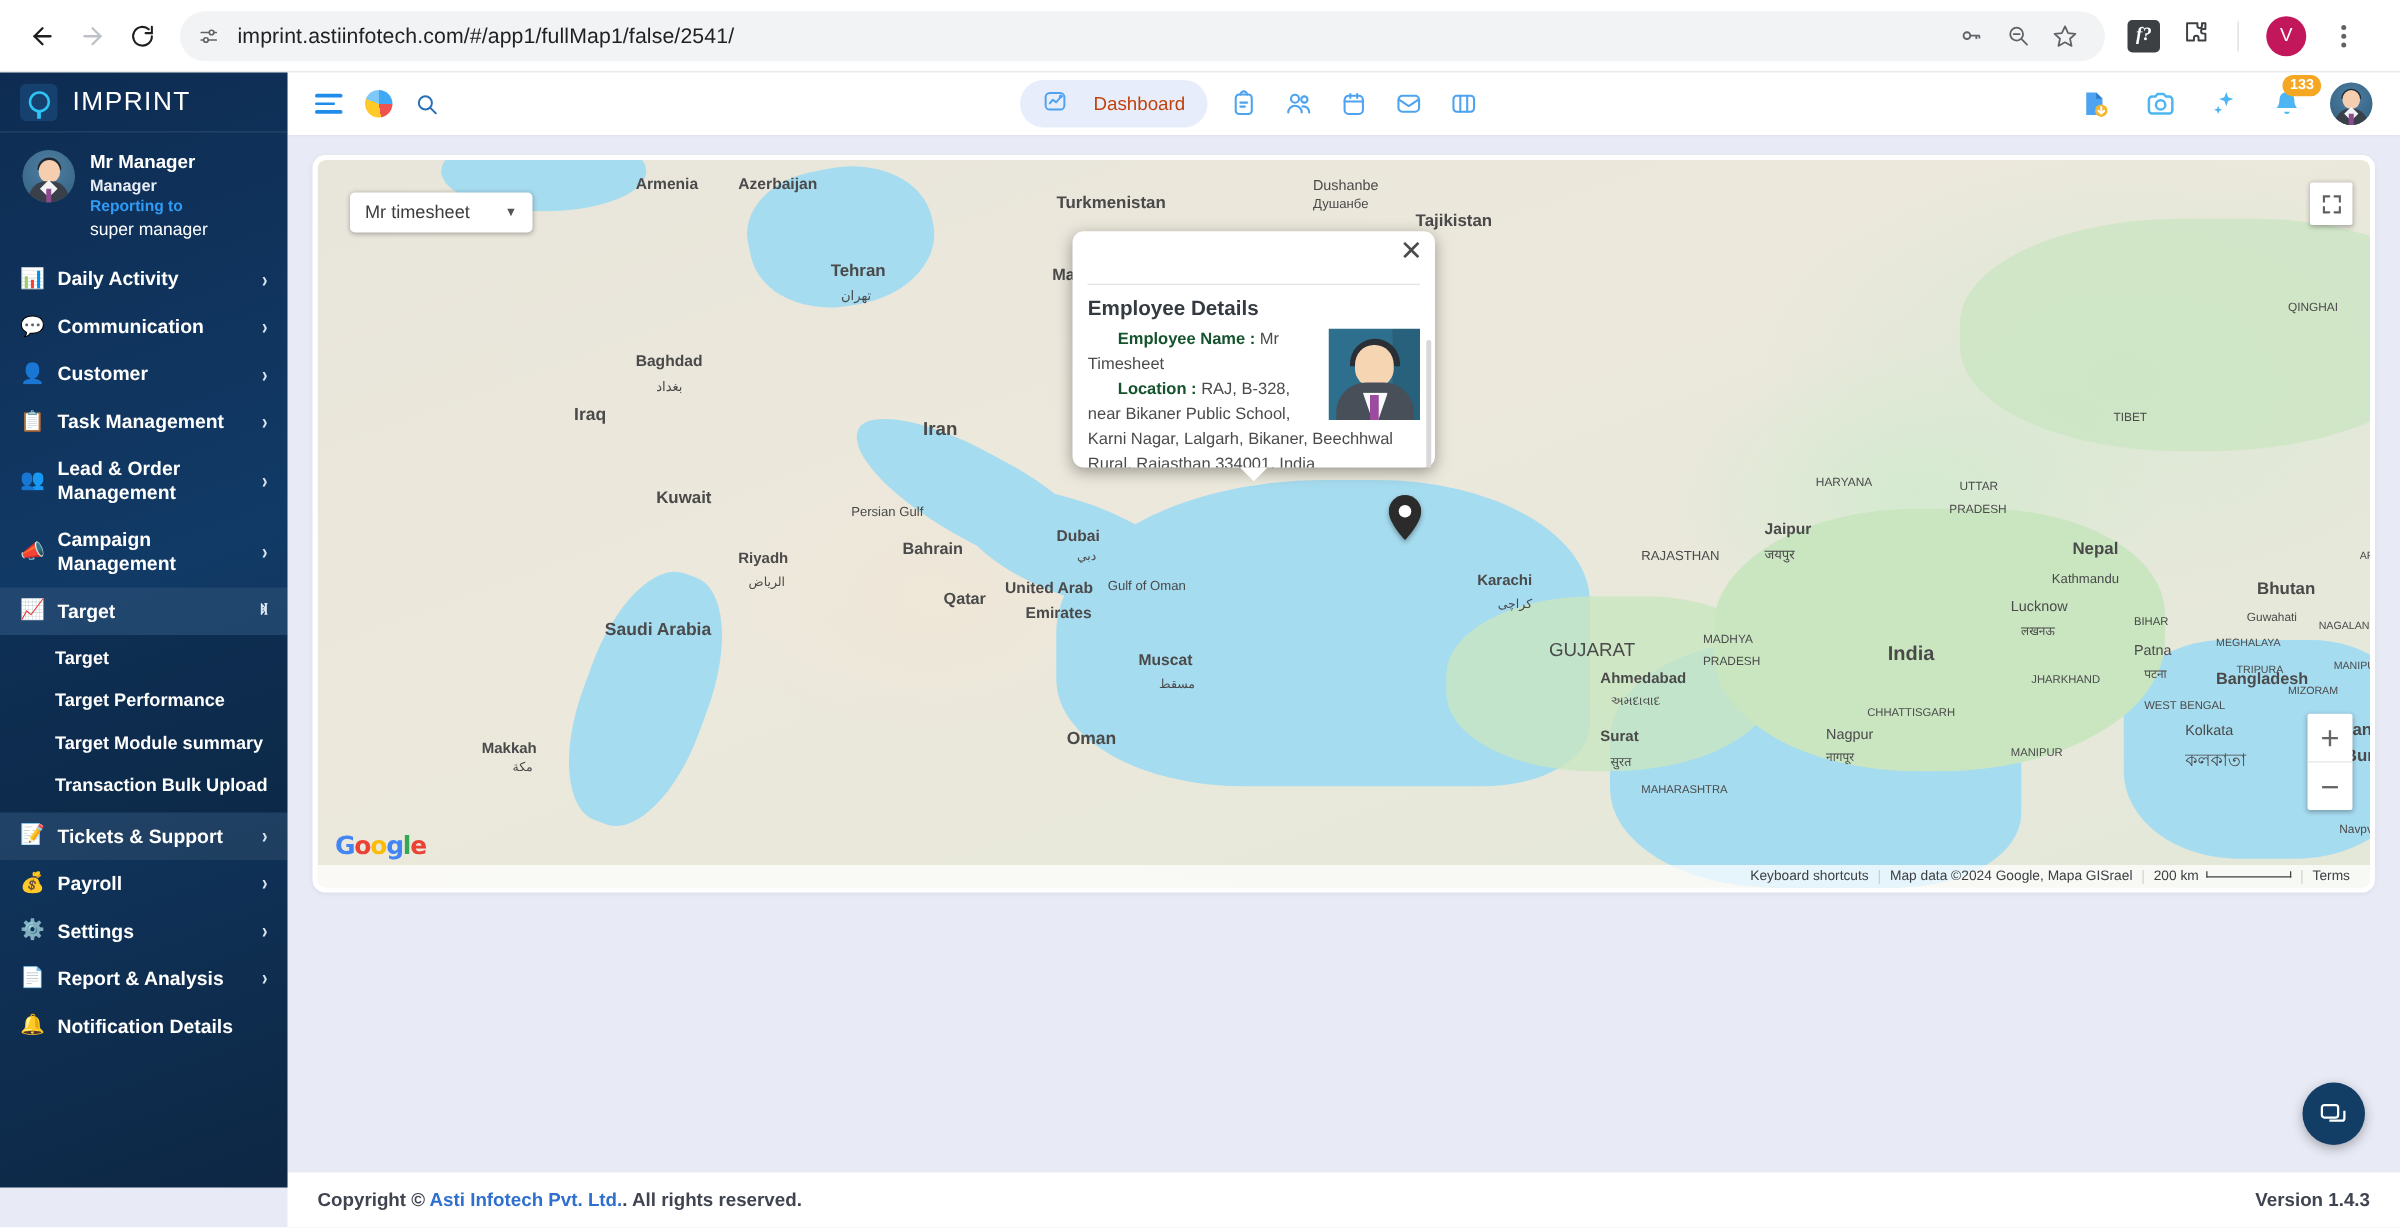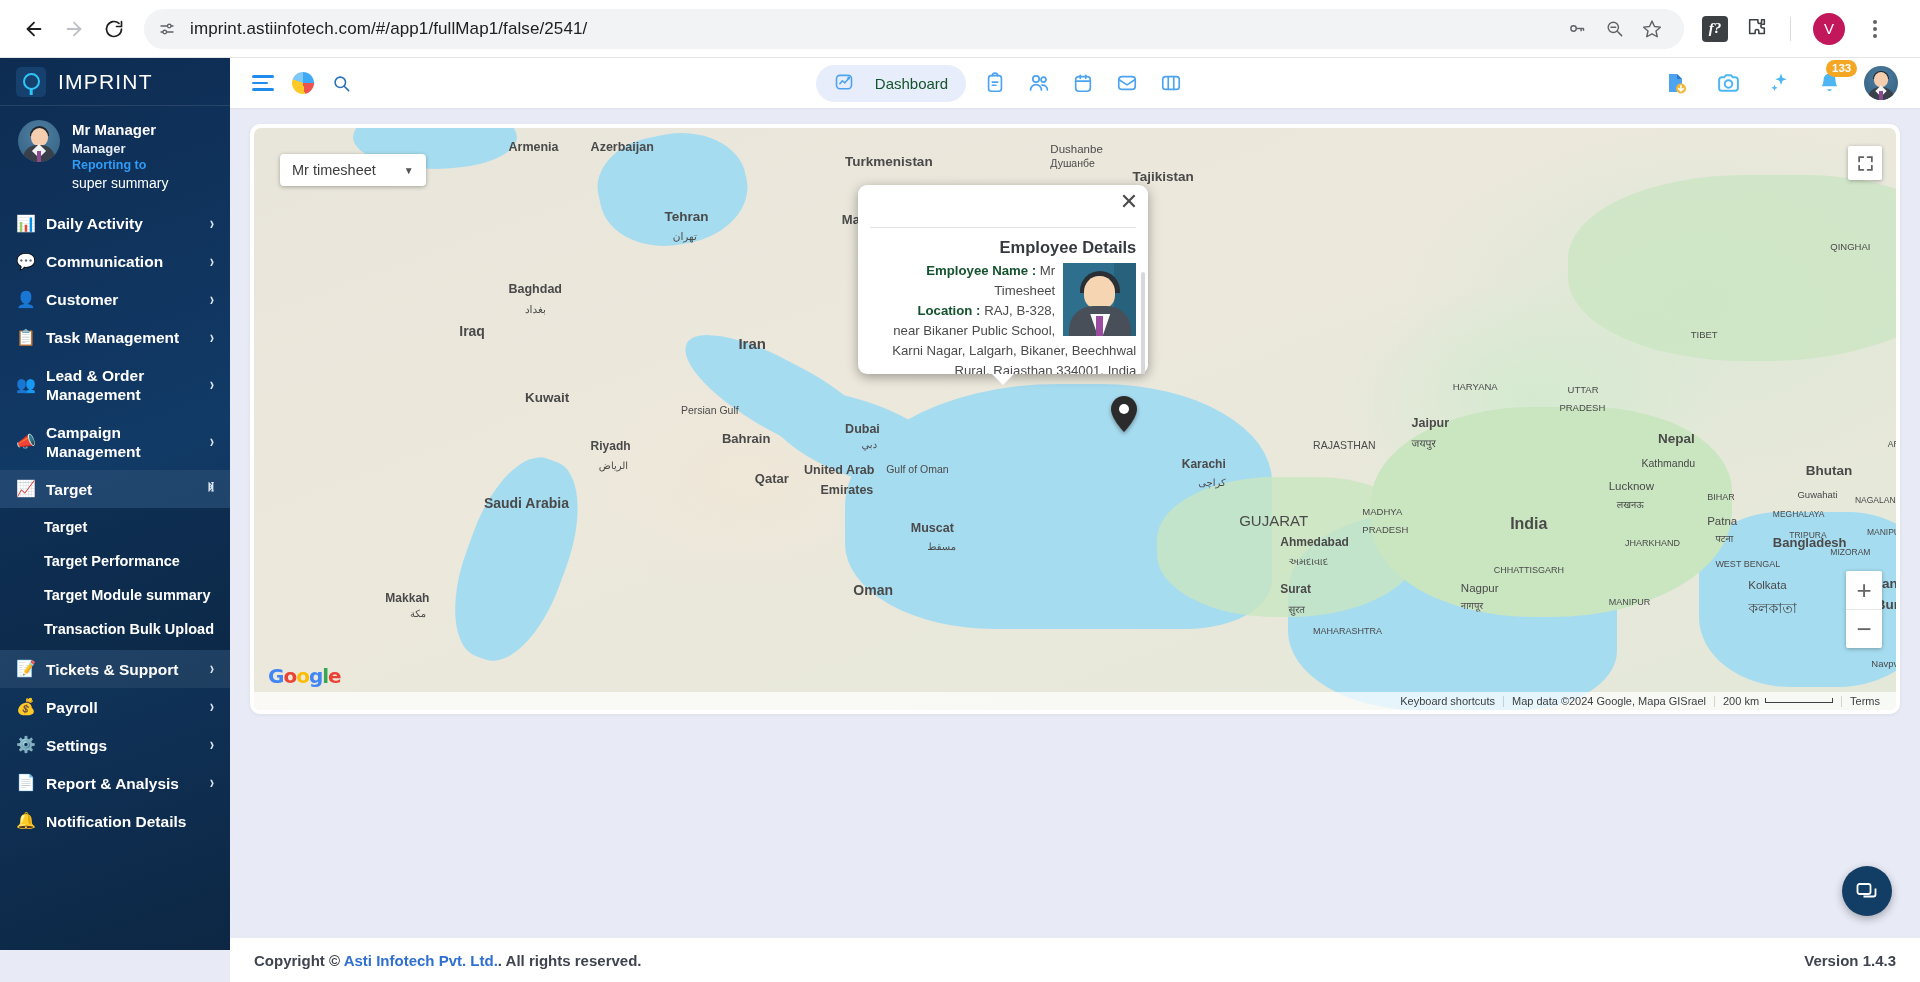--- a/index.html
+++ b/index.html
@@ -124,21 +124,21 @@
   .hamb i:nth-child(2){width:16px;}
   .hamb i:nth-child(3){width:22px;}
   .pie-ic { width:22px;height:22px;border-radius:50%;
     background: conic-gradient(#3fa9f5 0deg 90deg, #ef5350 90deg 170deg, #ffca28 170deg 290deg, #7ec8f7 290deg 360deg);}
   .search-ic { color:#2a6fb8; display:flex; }
 
   .topnav-center { flex:1; display:flex; align-items:center; justify-content:center; gap:14px;}
   .dash-pill {
     display:flex; align-items:center; gap:21px;
     background:#e8edfb; border-radius:20px; padding: 7px 18px;
-    font-size:15px; color:#14532d; font-weight:500; cursor:pointer;
+    font-size:15px; color:#c2410c; font-weight:500; cursor:pointer;
   }
   .nav-ic { width:30px;height:30px;display:flex;align-items:center;justify-content:center;color:#4da3f0;cursor:pointer;}
 
   .topnav-right { display:flex; align-items:center; gap:22px; padding-left:10px;}
   .bell-wrap{position:relative; display:flex;}
   .badge {
     position:absolute; top:-11px; left:9px;
     background:#f5a623; color:#fff; font-size:11.5px; font-weight:700;
     border-radius:9px; padding:1px 6px; line-height:1.35;
   }
@@ -149,21 +149,21 @@
   .avatar-sm .head{position:absolute;width:14px;height:15px;background:#f4ceae;border-radius:50% 50% 45% 45%;left:10px;top:6px;}
   .avatar-sm .hair{position:absolute;width:16px;height:8px;background:#20262e;border-radius:8px 8px 0 0;left:9px;top:5px;}
   .avatar-sm .body{position:absolute;width:26px;height:13px;background:#39404a;border-radius:12px 12px 0 0;left:4px;bottom:0;}
   .avatar-sm .tie{position:absolute;width:3.4px;height:9px;background:#8d4a8e;left:15.3px;bottom:0;}
   .avatar-sm .collar{position:absolute;width:8px;height:8px;background:#f2f2f2;left:13px;bottom:5px;transform:rotate(45deg);}
 
   
   .content { flex:1; padding: 16px 20px 0 20px; min-height:0; }
   .map-card {
     background:#fff; border-radius:10px; padding:4px;
-    height: 590px; box-shadow: 0 1px 4px rgba(0,0,0,.06); text-align: right;
+    height: 590px; box-shadow: 0 1px 4px rgba(0,0,0,.06);
   }
   .map {
     position:relative; width:100%; height:100%;
     border-radius:7px; overflow:hidden;
     background:
       radial-gradient(ellipse 300px 180px at 78% 46%, #d4ead0 0%, rgba(212,234,208,0) 65%),
       radial-gradient(ellipse 420px 260px at 88% 30%, #dbe8d4 0%, rgba(219,232,212,0) 70%),
       radial-gradient(ellipse 260px 170px at 30% 60%, #efe7d8 0%, rgba(239,231,216,0) 70%),
       linear-gradient(160deg, #e8e5da 0%, #ece8dc 40%, #e3e8d9 100%);
   }
@@ -370,21 +370,21 @@
         <div class="hair"></div>
           <div class="head"></div>
           <div class="body"></div>
           <div class="collar"></div>
           <div class="tie"></div>
       </div>
       <div>
         <div class="prof-name">Mr Manager</div>
         <div class="prof-role">Manager</div>
         <div class="prof-rep">Reporting to</div>
-        <div class="prof-mgr">super summary</div>
+        <div class="prof-mgr">super manager</div>
       </div>
     </div>
 
     <div class="nav-item">
       <span class="emo">📊</span>
       <span class="lbl">Daily Activity</span>
       <span class="chev">›</span>
     </div>
     <div class="nav-item">
       <span class="emo">💬</span>

